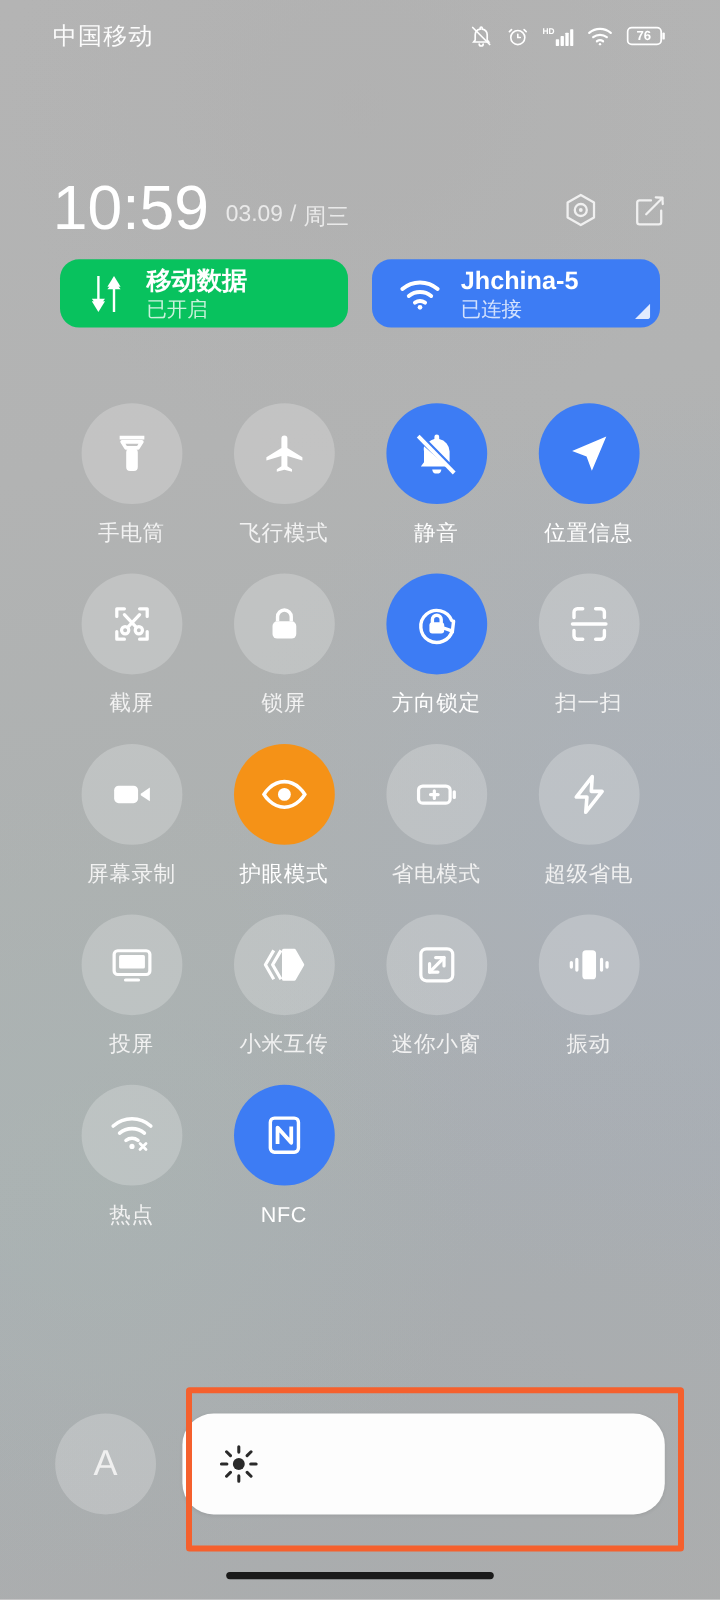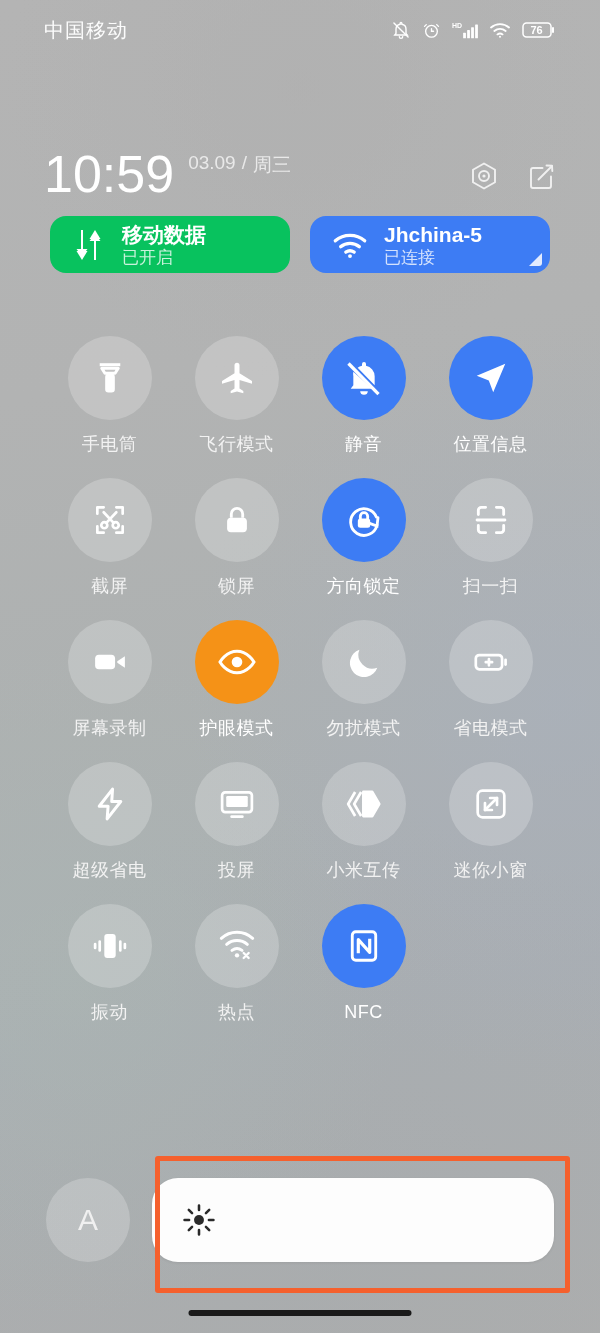--- a/index.html
+++ b/index.html
@@ -42,21 +42,21 @@
   
   #clockrow {
     position: absolute; top: 138px; left: 0; right: 0; height: 62px;
     display: flex; align-items: flex-end; padding: 0 44px;
   }
   #clock {
     font-size: 52px; font-weight: 300; color: #ffffff;
     line-height: 52px; letter-spacing: 0px;
   }
   #datewrap {
-    margin-left: 14px; margin-bottom: 22px;
+    margin-left: 14px; margin-bottom: 6px;
     font-size: 19px; color: #e9e9e9; display: flex; gap: 6px;
   }
   #clock-actions {
     margin-left: auto; display: flex; align-items: center; gap: 26px;
     margin-bottom: 4px;
   }
 
   
   #cards {
     position: absolute; top: 216px; left: 50px; right: 50px;
@@ -349,30 +349,20 @@
               <path d="M1.8 12S5.4 5.6 12 5.6 22.2 12 22.2 12 18.6 18.4 12 18.4 1.8 12 1.8 12z"></path>
               <circle cx="12" cy="12" r="3.2" fill="#fff" stroke="none"></circle>
             </svg>
           </span>
         </div>
         <div class="tile-label on">护眼模式</div>
       </div>
       <div class="tile">
         <div class="tile-circle">
           <span style="display: flex;">
-            <svg viewBox="0 0 24 24" width="38" height="38" fill="#fff">
-              <path d="M20.4 15.6A8.8 8.8 0 0 1 9.1 4.2 8.9 8.9 0 1 0 20.4 15.6z"></path>
-            </svg>
-          </span>
-        </div>
-        <div class="tile-label">勿扰模式</div>
-      </div>
-      <div class="tile">
-        <div class="tile-circle">
-          <span style="display: flex;">
             <svg viewBox="0 0 24 24" width="38" height="38" fill="none" stroke="#fff" stroke-width="1.7" stroke-linecap="round">
               <rect x="2.4" y="7.6" width="16.6" height="9" rx="2.2"></rect>
               <path d="M21.2 10.6v3"></path>
               <path d="M10.7 10.1v4M8.7 12.1h4"></path>
             </svg>
           </span>
         </div>
         <div class="tile-label">省电模式</div>
       </div>
       <div class="tile">

